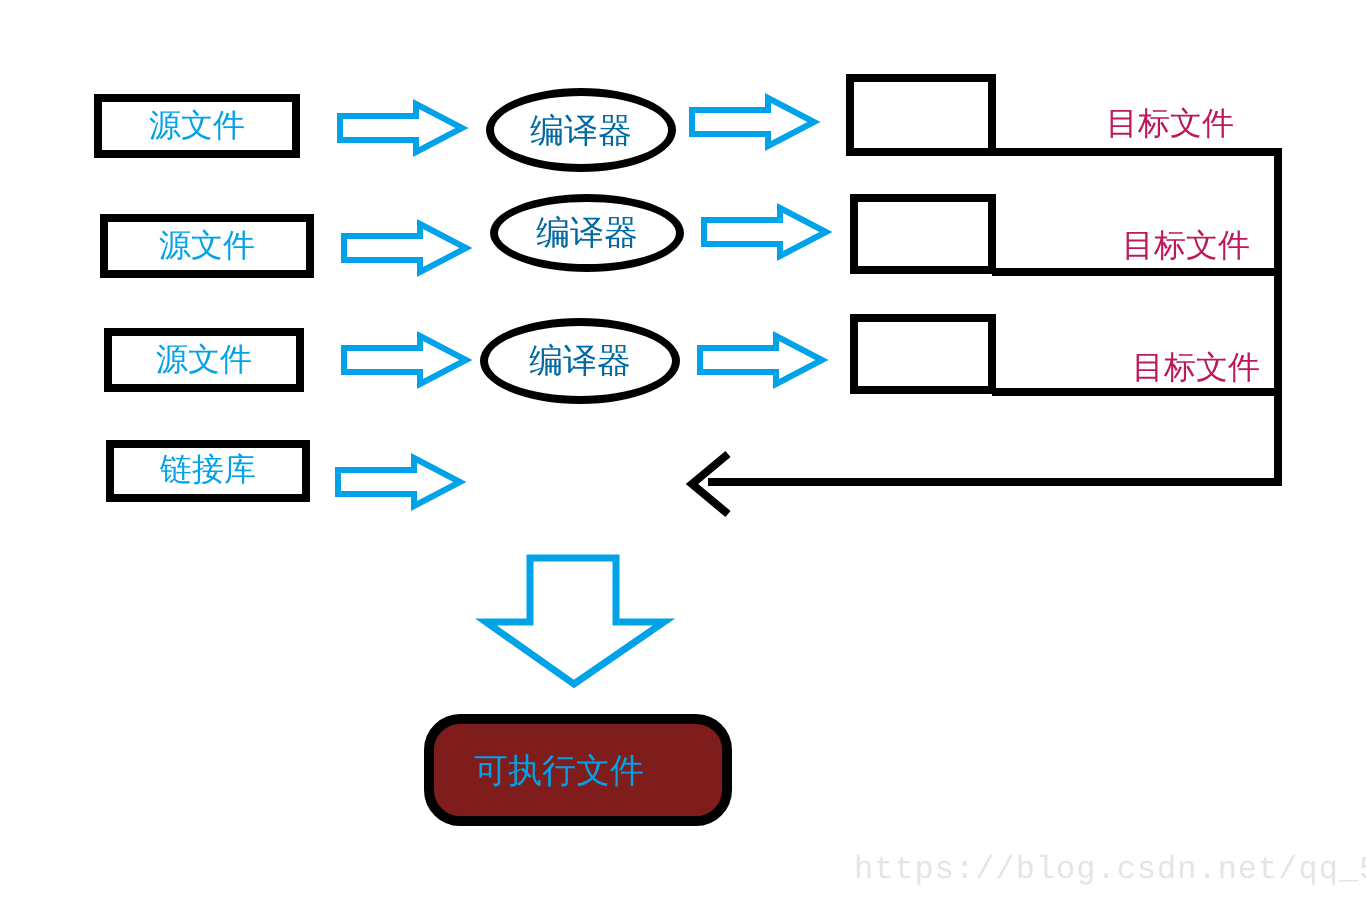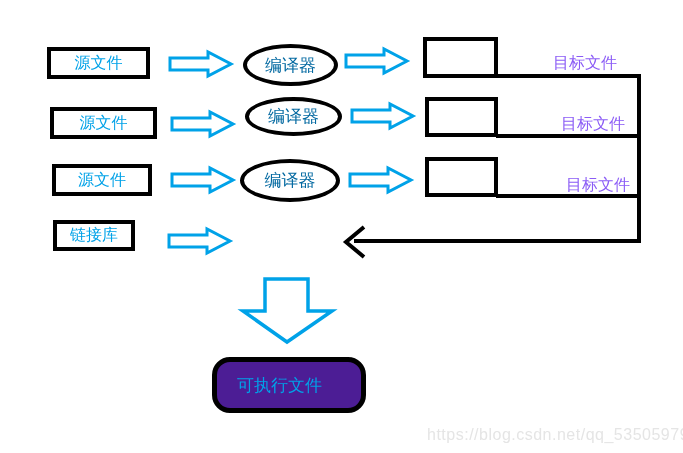--- a/index.html
+++ b/index.html
@@ -1,40 +1,40 @@
 <!DOCTYPE html>
 <html><head>
 <meta charset="utf-8">
 <style>
   html,body{margin:0;padding:0;background:#fff;}
   .stage{
     position:relative;width:683px;height:453px;background:#ffffff;overflow:hidden;
-    font-family:Liberation Sans, sans-serif;
+    font-family:Liberation Mono, monospace;
   }
   .layer{position:absolute;left:0;top:0;width:683px;height:453px;}
   svg.layer{pointer-events:none;}
   .box{
     position:absolute;box-sizing:border-box;border:4px solid #000;background:#fff;
     display:flex;align-items:center;justify-content:center;
     color:#00A2E8;font-size:16px;white-space:nowrap;
   }
   .ellipse{
     position:absolute;box-sizing:border-box;border:4px solid #000;background:#fff;
     border-radius:50%;display:flex;align-items:center;justify-content:center;
     color:#0369a1;font-size:17px;white-space:nowrap;
   }
   .ellipse.accent{color:#00A2E8;}
   .target-rect{
     position:absolute;box-sizing:border-box;border:4px solid #000;background:#fff;
   }
   .flow-label{
-    position:absolute;color:#8b5cf6;font-size:16px;line-height:20px;white-space:nowrap;
+    position:absolute;color:#be185d;font-size:16px;line-height:20px;white-space:nowrap;
   }
   .exec-box{
-    position:absolute;box-sizing:border-box;border:5px solid #000;background:#4c1d95;
+    position:absolute;box-sizing:border-box;border:5px solid #000;background:#7f1d1d;
     border-radius:18px;display:flex;align-items:center;justify-content:flex-start;
     padding-left:20px;color:#00A2E8;font-size:17px;white-space:nowrap;
   }
   .watermark{
     position:absolute;left:427px;top:426px;color:#E5E5E5;font-size:16px;
     letter-spacing:0.5px;white-space:nowrap;
   }
 </style>
 </head>
 <body>
@@ -57,21 +57,21 @@
     <use href="#rarrow" x="346" y="48"></use>
     <use href="#rarrow" x="352" y="103"></use>
     <use href="#rarrow" x="350" y="167"></use>
 
     <polygon points="265,279 308,279 308,311 332,311 287,342 243,311 265,311" fill="#ffffff" stroke="#00A2E8" stroke-width="3.5"></polygon>
   </svg>
 
   <div class="box" style="left:47px;top:47px;width:103px;height:32px;">源文件</div>
   <div class="box" style="left:50px;top:107px;width:107px;height:32px;">源文件</div>
   <div class="box" style="left:52px;top:164px;width:100px;height:32px;">源文件</div>
-  <div class="box" style="left:53px;top:220px;width:82px;height:31px;">链接库</div>
+  <div class="box" style="left:53px;top:220px;width:102px;height:31px;">链接库</div>
 
   <div class="ellipse" style="left:243px;top:44px;width:95px;height:42px;">编译器</div>
   <div class="ellipse" style="left:245px;top:97px;width:97px;height:39px;">编译器</div>
   <div class="ellipse" style="left:240px;top:159px;width:100px;height:43px;">编译器</div>
 
   <div class="target-rect" style="left:423px;top:37px;width:75px;height:41px;"></div>
   <div class="target-rect" style="left:425px;top:97px;width:73px;height:40px;"></div>
   <div class="target-rect" style="left:425px;top:157px;width:73px;height:40px;"></div>
 
   <div class="flow-label" style="left:553px;top:53px;">目标文件</div>

